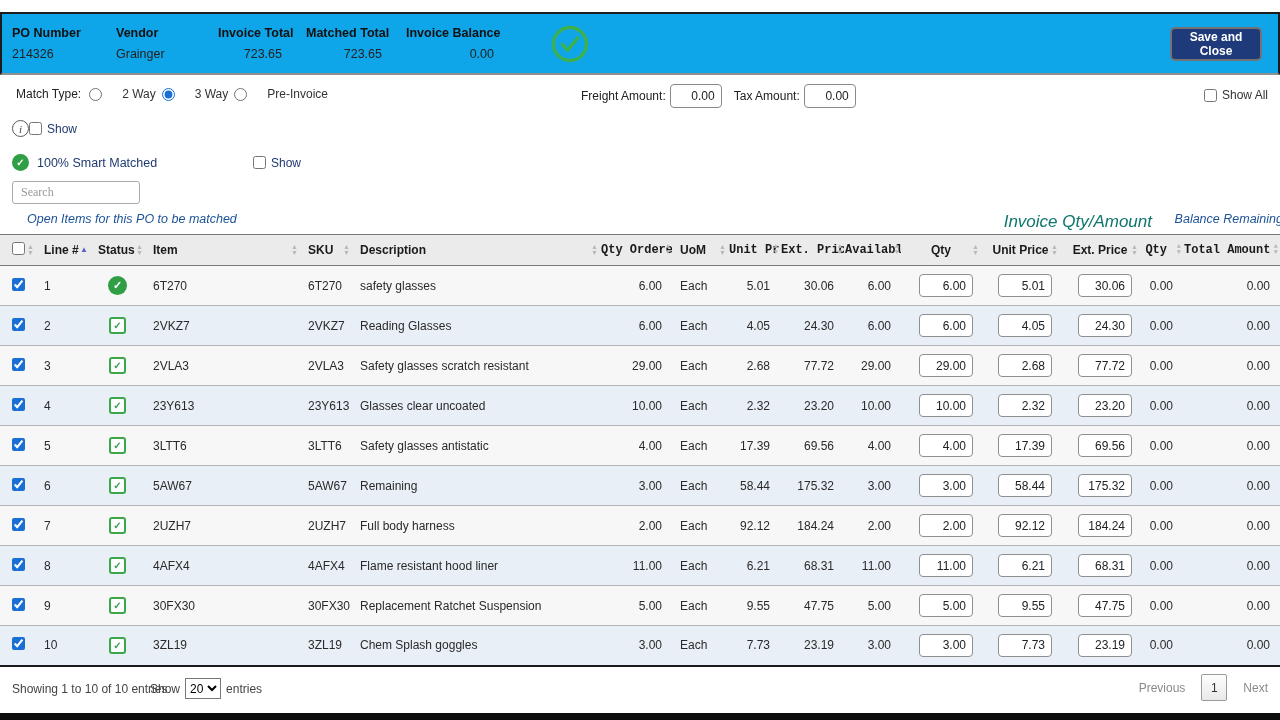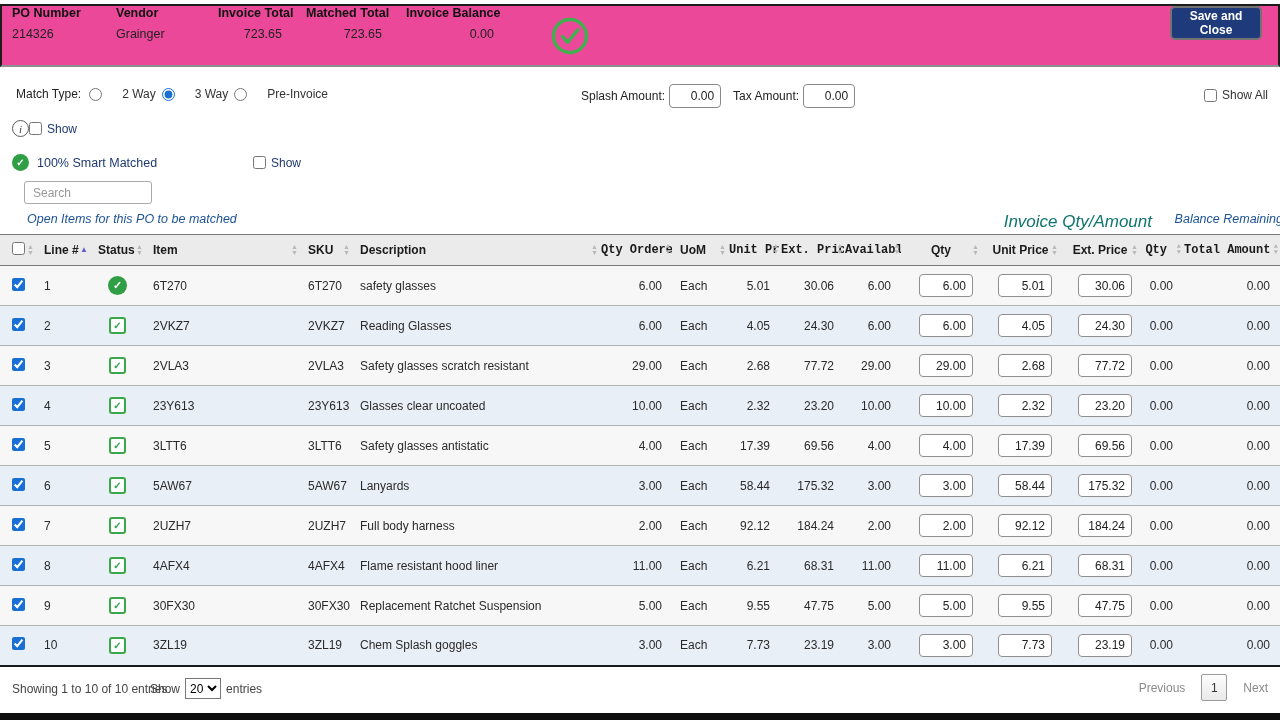--- a/index.html
+++ b/index.html
@@ -4,23 +4,23 @@
 <style>
   * { box-sizing: border-box; }
   html,body { margin:0; padding:0; }
   body {
     width:1280px; height:720px; position:relative; overflow:hidden;
     background:#ffffff; font-family:"Liberation Sans", sans-serif; font-size:12px; color:#222;
   }
 
   
   .topbar {
-    position:absolute; top:4px; left:0; width:1280px; height:63px;
-    background:#ec4899; border:2px solid #1c1c1c; border-bottom:2px solid #8f8f8f;
-    display:flex; padding:0 16px 0 10px;
+    position:absolute; top:12px; left:0; width:1280px; height:63px;
+    background:#0ea5e9; border:2px solid #1c1c1c; border-bottom:2px solid #8f8f8f;
+    display:flex; align-items:center; padding:0 16px 0 10px;
   }
   .hfield { display:flex; flex-direction:column; margin-right:24px; }
   .hfield .lbl { font-weight:bold; font-size:12.5px; color:#111; margin-bottom:7px; white-space:nowrap; }
   .hfield .val { font-size:12.5px; color:#222; white-space:nowrap; }
   .hfield.num .lbl, .hfield.num .val { text-align:right; }
   .w-po{width:80px}.w-vendor{width:78px}.w-it{width:64px}.w-mt{width:76px}.w-ib{width:88px}
   .big-check { margin-left:32px; display:flex; align-items:center; }
   .save-btn {
     margin-left:auto; width:92px; height:34px; background:#1e3a7a; color:#fff;
     border:2px solid #737373; border-radius:5px; font-weight:bold; font-size:12px;
@@ -45,21 +45,21 @@
   .info-icon {
     width:17px; height:17px; border:1.5px solid #5a5a5a; border-radius:50%;
     display:inline-flex; align-items:center; justify-content:center;
     font-family:"Liberation Serif", serif; font-style:italic; font-size:11px; color:#444; flex:none;
   }
   .green-dot {
     width:17px; height:17px; border-radius:50%; background:#2f9e44; color:#fff;
     display:inline-flex; align-items:center; justify-content:center; font-size:10px; font-weight:bold; flex:none;
   }
   .search-input { position:absolute; left:12px; top:181px; width:128px; height:23px;
-    border:1px solid #aaa; border-radius:3px; padding:0 8px; font-size:12px; font-family:Liberation Sans, sans-serif; color:#333;margin-left:12px; }
+    border:1px solid #aaa; border-radius:3px; padding:0 8px; font-size:12px; font-family:Liberation Serif, serif; color:#333; }
   .search-input::placeholder { color:#999; }
 
   
   .section-row { position:absolute; top:212px; left:15px; width:1280px; height:16px;font-style:italic; }
   .sec-left { position:absolute; left:12px; color:#1c5296; font-size:12.5px; }
   .sec-invoice { position:absolute; left:901px; width:236px; text-align:right; color:#0f766e; font-size:17px; }
   .sec-balance { position:absolute; right:12px; color:#1c5296; font-size:12.5px; }
 
   
   table { position:absolute; top:234px; left:0; width:1280px; border-collapse:collapse; table-layout:fixed; }
@@ -141,21 +141,21 @@
     <label class="radio-opt">
       <input type="radio" name="matchtype" checked="" style="">
       <span>3 Way</span>
     </label>
     <label class="radio-opt">
       <input type="radio" name="matchtype" style="">
       <span>Pre-Invoice</span>
     </label>
   </div>
   <div class="amount-group">
-    <label>Splash Amount:</label>
+    <label>Freight Amount:</label>
     <input class="amt-input" value="0.00" style="">
     <label>Tax Amount:</label>
     <input class="amt-input" value="0.00" style="">
   </div>
   <label class="show-all">
     <input type="checkbox" style="">
     <span>Show All</span>
   </label>
 </div>
 
@@ -359,21 +359,21 @@
         <td class="a-ri"><input class="cell-input" value="69.56" style=""></td>
         <td class="a-r">0.00</td>
         <td class="a-r">0.00</td>
       </tr>
       <tr>
         <td class="a-c"><input type="checkbox" checked="" style=""></td>
         <td class="a-l">6</td>
         <td class="a-c"><span class="status-square">✓</span></td>
         <td class="a-l">5AW67</td>
         <td class="a-l">5AW67</td>
-        <td class="a-l">Lanyards</td>
+        <td class="a-l">Remaining</td>
         <td class="a-r">3.00</td>
         <td class="a-l">Each</td>
         <td class="a-r">58.44</td>
         <td class="a-r">175.32</td>
         <td class="a-r">3.00</td>
         <td class="a-ri"><input class="cell-input" value="3.00" style=""></td>
         <td class="a-ri"><input class="cell-input" value="58.44" style=""></td>
         <td class="a-ri"><input class="cell-input" value="175.32" style=""></td>
         <td class="a-r">0.00</td>
         <td class="a-r">0.00</td>

